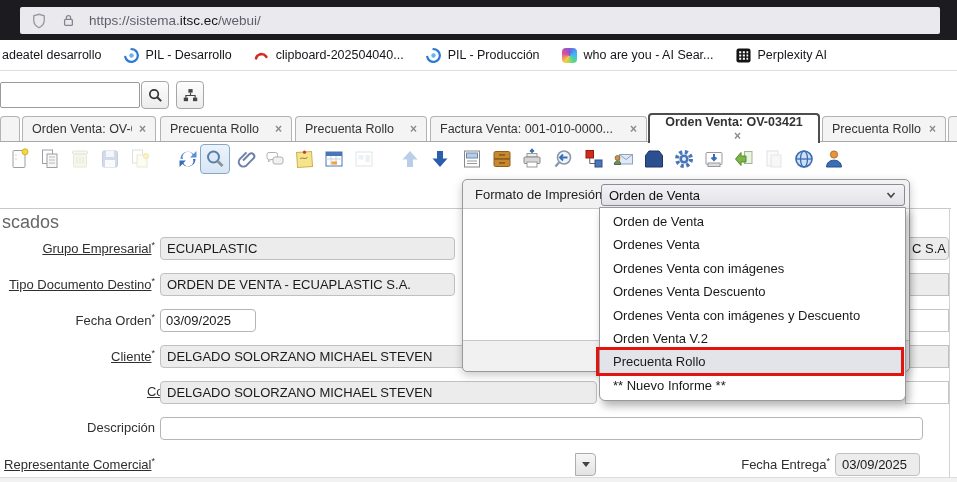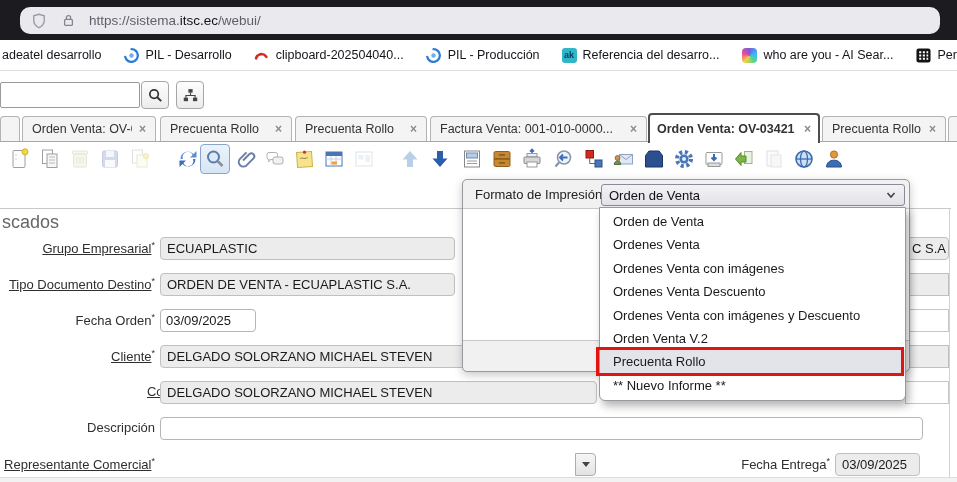--- a/index.html
+++ b/index.html
@@ -1,21 +1,21 @@
 <!DOCTYPE html>
 <html><head>
 <meta charset="utf-8">
 <style>
   html,body{margin:0;padding:0;background:#fff;font-family:"Liberation Sans",sans-serif;}
   #root{position:relative;width:957px;height:482px;overflow:hidden;background:#fff;}
   svg{display:block;}
 
   
   #chrome{position:absolute;left:0;top:0;width:957px;height:40px;background:#1b1b20;}
-  #urlbar{position:absolute;left:20px;top:7px;width:920px;height:27px;background:#e9e9ee;border-radius:10px;display:flex;align-items:center;padding:4px 10px;box-sizing:border-box;}
+  #urlbar{position:absolute;left:20px;top:7px;width:920px;height:27px;background:#e9e9ee;border-radius:2px;display:flex;align-items:center;padding:4px 10px;box-sizing:border-box;}
   #urlbar .u{font-size:13.5px;color:#5f5f6b;white-space:nowrap;}
   #urlbar .u b{color:#15141a;font-weight:normal;}
   .chromeicon{margin-right:12px;}
 
   
   #bmbar{position:absolute;left:0;top:40px;width:957px;height:30px;background:#fff;border-bottom:1px solid #dcdce1;display:flex;align-items:center;gap:22px;padding-left:2px;overflow:hidden;}
   .bm{display:flex;align-items:center;gap:6px;font-size:12.5px;color:#15141a;white-space:nowrap;flex:0 0 auto;}
   .bmi{width:16px;height:16px;flex:0 0 auto;display:flex;align-items:center;justify-content:center;}
   .rainbow{width:15px;height:15px;border-radius:4px;background:conic-gradient(#7b5bd6,#38b6ff,#58d68d,#f4d03f,#e74c9c,#7b5bd6);}
   .akbadge{width:15px;height:15px;border-radius:3px;background:#2fb7c7;color:#0e3a66;font-size:9px;font-weight:bold;display:flex;align-items:center;justify-content:center;}
@@ -23,21 +23,21 @@
   
   .sqbtn{position:absolute;top:81px;width:28px;height:28px;background:linear-gradient(#fdfdfd,#ececec);border:1px solid #a6a6a6;border-radius:4px;display:flex;align-items:center;justify-content:center;box-sizing:border-box;}
   #quicksearch{position:absolute;left:0;top:82px;width:140px;height:26px;border:1px solid #9a9a9a;border-radius:2px;box-sizing:border-box;font-size:13px;padding:0 6px;font-family:"Liberation Sans",sans-serif;}
 
   
   #tabline{position:absolute;left:0;top:141px;width:957px;height:1px;background:#a8a8a8;z-index:1;}
   #tabbar{position:absolute;left:0;top:115px;width:957px;height:27px;}
   .tab{position:absolute;top:1px;height:25px;box-sizing:border-box;display:flex;align-items:center;padding:0 9px;background:#f4f4f4;border:1px solid #b3b3b3;border-bottom:none;border-radius:4px 4px 0 0;font-size:12.5px;color:#333;white-space:nowrap;overflow:hidden;z-index:2;}
   .tab .tl{overflow:hidden;flex:1 1 auto;}
   .tab .x{margin-left:7px;color:#8a8a8a;font-weight:bold;font-size:12px;flex:0 0 auto;}
-  .tab.active{top:-2px;height:30px;background:#fff;border:2px solid #4d4d4d;border-bottom:none;font-weight:bold;z-index:3;padding:0 7px;}
+  .tab.active{top:-2px;height:30px;background:#fff;border:2px solid #4d4d4d;border-bottom:none;font-weight:bold;z-index:3;padding:0 7px;flex-direction:column;}
 
   
   .tbi{position:absolute;top:147px;width:24px;height:24px;}
   .faded{opacity:.32;}
   #selbox{position:absolute;left:200px;top:144px;width:30px;height:30px;background:linear-gradient(#ecf3fb,#d7e5f4);border:1px solid #89a6c8;border-radius:4px;box-sizing:border-box;}
 
   
   #panelline{position:absolute;left:0;top:208px;width:951px;height:1px;background:#c9c9c9;}
   #panelright{position:absolute;left:949px;top:208px;width:1px;height:270px;background:#d2d2d2;}
   #legend{position:absolute;left:2px;top:212px;font-size:18px;color:#666;}
@@ -105,24 +105,20 @@
     <div class="bm">
         <span class="bmi">
           <svg width="15" height="15" viewBox="0 0 16 16">
             <path d="M8 1.2a6.8 6.8 0 1 1-6.7 8.2" fill="none" stroke="#2b7bd4" stroke-width="2.4" stroke-linecap="round"></path>
             <circle cx="8" cy="8" r="2.4" fill="#6fb1e8"></circle>
           </svg>
         </span>
         <span>PIL - Producción</span>
       </div>
     <div class="bm">
-        <span class="bmi akbadge">ak</span>
-        <span>Referencia del desarro...</span>
-      </div>
-    <div class="bm">
         <span class="bmi">
           <span class="rainbow"></span>
         </span>
         <span>who are you - AI Sear...</span>
       </div>
     <div class="bm">
         <span class="bmi">
           <svg width="15" height="15" viewBox="0 0 16 16">
             <rect x="0.5" y="0.5" width="15" height="15" rx="2.5" fill="#141414"></rect>
             <g stroke="#fff" stroke-width="2.2" stroke-dasharray="2.2 1.7">

